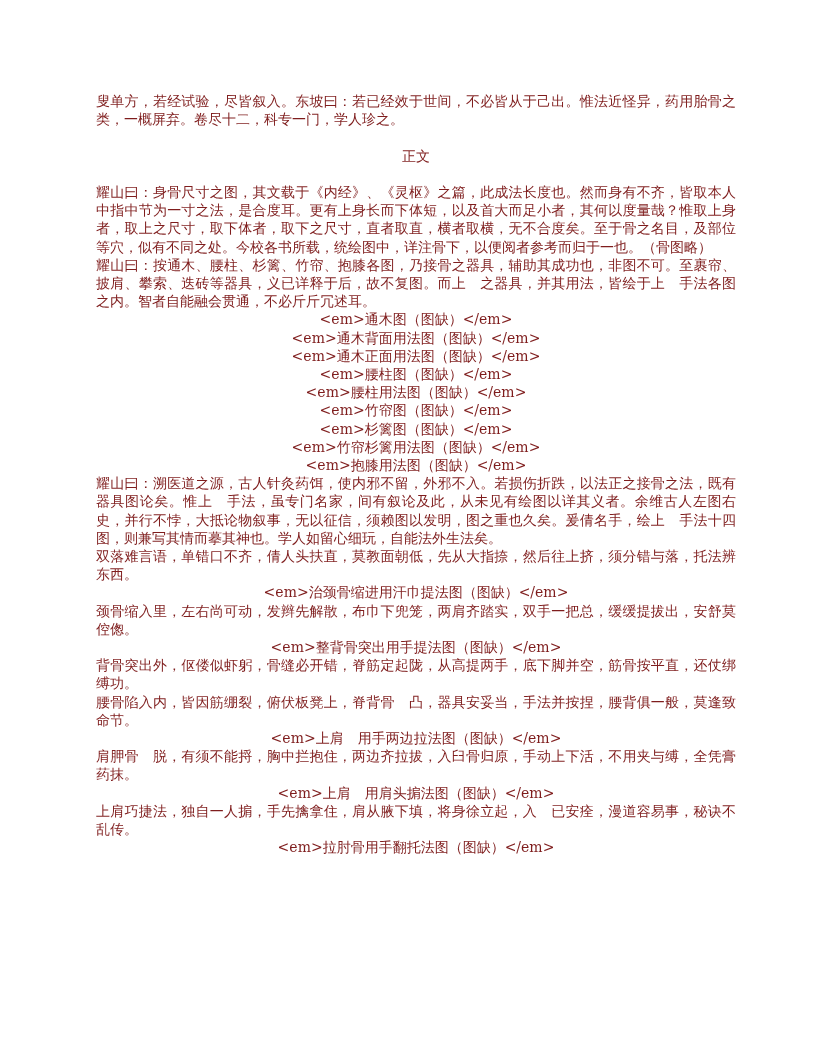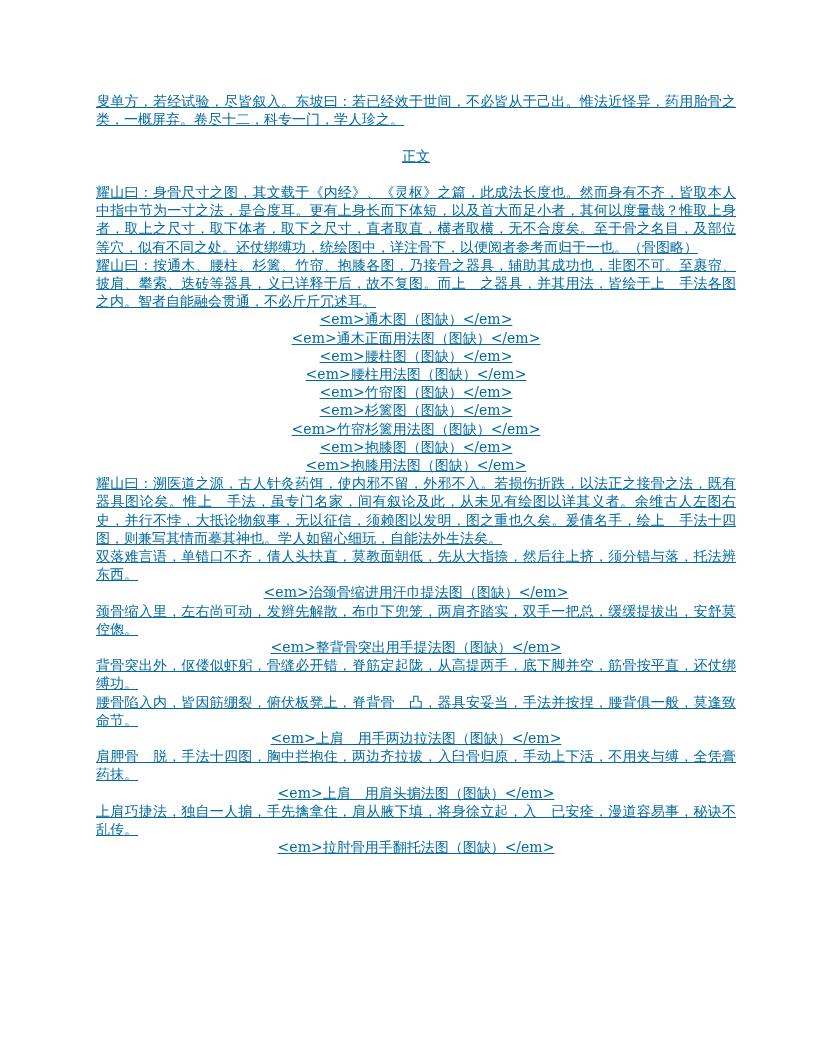--- a/index.html
+++ b/index.html
@@ -38,42 +38,42 @@
     font-weight: normal;
   }
   .doc-body p.figure-em {
     text-align: center;
   }
 </style>
 </head>
 <body>
 
 <div class="page" style="background: rgb(255, 255, 255);">
-  <div class="doc-body" style="color: #0369a1; text-decoration: underline;">
+  <div class="doc-body" style="color: #7f1d1d;">
       <p class="paragraph">叟单方，若经试验，尽皆叙入。东坡曰：若已经效于世间，不必皆从于己出。惟法近怪异，药用胎骨之类，一概屏弃。卷尽十二，科专一门，学人珍之。</p>
       <p class="blank"></p>
       <p class="heading">正文</p>
       <p class="blank"></p>
-      <p class="paragraph">耀山曰：身骨尺寸之图，其文载于《内经》、《灵枢》之篇，此成法长度也。然而身有不齐，皆取本人中指中节为一寸之法，是合度耳。更有上身长而下体短，以及首大而足小者，其何以度量哉？惟取上身者，取上之尺寸，取下体者，取下之尺寸，直者取直，横者取横，无不合度矣。至于骨之名目，及部位等穴，似有不同之处。还仗绑缚功，统绘图中，详注骨下，以便阅者参考而归于一也。（骨图略）</p>
+      <p class="paragraph">耀山曰：身骨尺寸之图，其文载于《内经》、《灵枢》之篇，此成法长度也。然而身有不齐，皆取本人中指中节为一寸之法，是合度耳。更有上身长而下体短，以及首大而足小者，其何以度量哉？惟取上身者，取上之尺寸，取下体者，取下之尺寸，直者取直，横者取横，无不合度矣。至于骨之名目，及部位等穴，似有不同之处。今校各书所载，统绘图中，详注骨下，以便阅者参考而归于一也。（骨图略）</p>
       <p class="paragraph">耀山曰：按通木、腰柱、杉篱、竹帘、抱膝各图，乃接骨之器具，辅助其成功也，非图不可。至裹帘、披肩、攀索、迭砖等器具，义已详释于后，故不复图。而上　之器具，并其用法，皆绘于上　手法各图之内。智者自能融会贯通，不必斤斤冗述耳。</p>
       <p class="figure-em">&lt;em&gt;通木图（图缺）&lt;/em&gt;</p>
+      <p class="figure-em">&lt;em&gt;通木背面用法图（图缺）&lt;/em&gt;</p>
       <p class="figure-em">&lt;em&gt;通木正面用法图（图缺）&lt;/em&gt;</p>
       <p class="figure-em">&lt;em&gt;腰柱图（图缺）&lt;/em&gt;</p>
       <p class="figure-em">&lt;em&gt;腰柱用法图（图缺）&lt;/em&gt;</p>
       <p class="figure-em">&lt;em&gt;竹帘图（图缺）&lt;/em&gt;</p>
       <p class="figure-em">&lt;em&gt;杉篱图（图缺）&lt;/em&gt;</p>
       <p class="figure-em">&lt;em&gt;竹帘杉篱用法图（图缺）&lt;/em&gt;</p>
-      <p class="figure-em">&lt;em&gt;抱膝图（图缺）&lt;/em&gt;</p>
       <p class="figure-em">&lt;em&gt;抱膝用法图（图缺）&lt;/em&gt;</p>
       <p class="paragraph">耀山曰：溯医道之源，古人针灸药饵，使内邪不留，外邪不入。若损伤折跌，以法正之接骨之法，既有器具图论矣。惟上　手法，虽专门名家，间有叙论及此，从未见有绘图以详其义者。余维古人左图右史，并行不悖，大抵论物叙事，无以征信，须赖图以发明，图之重也久矣。爰倩名手，绘上　手法十四图，则兼写其情而摹其神也。学人如留心细玩，自能法外生法矣。</p>
       <p class="paragraph">双落难言语，单错口不齐，倩人头扶直，莫教面朝低，先从大指捺，然后往上挤，须分错与落，托法辨东西。</p>
       <p class="figure-em">&lt;em&gt;治颈骨缩进用汗巾提法图（图缺）&lt;/em&gt;</p>
       <p class="paragraph">颈骨缩入里，左右尚可动，发辫先解散，布巾下兜笼，两肩齐踏实，双手一把总，缓缓提拔出，安舒莫倥偬。</p>
       <p class="figure-em">&lt;em&gt;整背骨突出用手提法图（图缺）&lt;/em&gt;</p>
       <p class="paragraph">背骨突出外，伛偻似虾躬，骨缝必开错，脊筋定起陇，从高提两手，底下脚并空，筋骨按平直，还仗绑缚功。</p>
       <p class="paragraph">腰骨陷入内，皆因筋绷裂，俯伏板凳上，脊背骨　凸，器具安妥当，手法并按捏，腰背俱一般，莫逢致命节。</p>
       <p class="figure-em">&lt;em&gt;上肩　用手两边拉法图（图缺）&lt;/em&gt;</p>
-      <p class="paragraph">肩胛骨　脱，手法十四图，胸中拦抱住，两边齐拉拔，入臼骨归原，手动上下活，不用夹与缚，全凭膏药抹。</p>
+      <p class="paragraph">肩胛骨　脱，有须不能捋，胸中拦抱住，两边齐拉拔，入臼骨归原，手动上下活，不用夹与缚，全凭膏药抹。</p>
       <p class="figure-em">&lt;em&gt;上肩　用肩头掮法图（图缺）&lt;/em&gt;</p>
       <p class="paragraph">上肩巧捷法，独自一人掮，手先擒拿住，肩从腋下填，将身徐立起，入　已安痊，漫道容易事，秘诀不乱传。</p>
       <p class="figure-em">&lt;em&gt;拉肘骨用手翻托法图（图缺）&lt;/em&gt;</p>
     </div>
 </div>
 
 </body></html>

